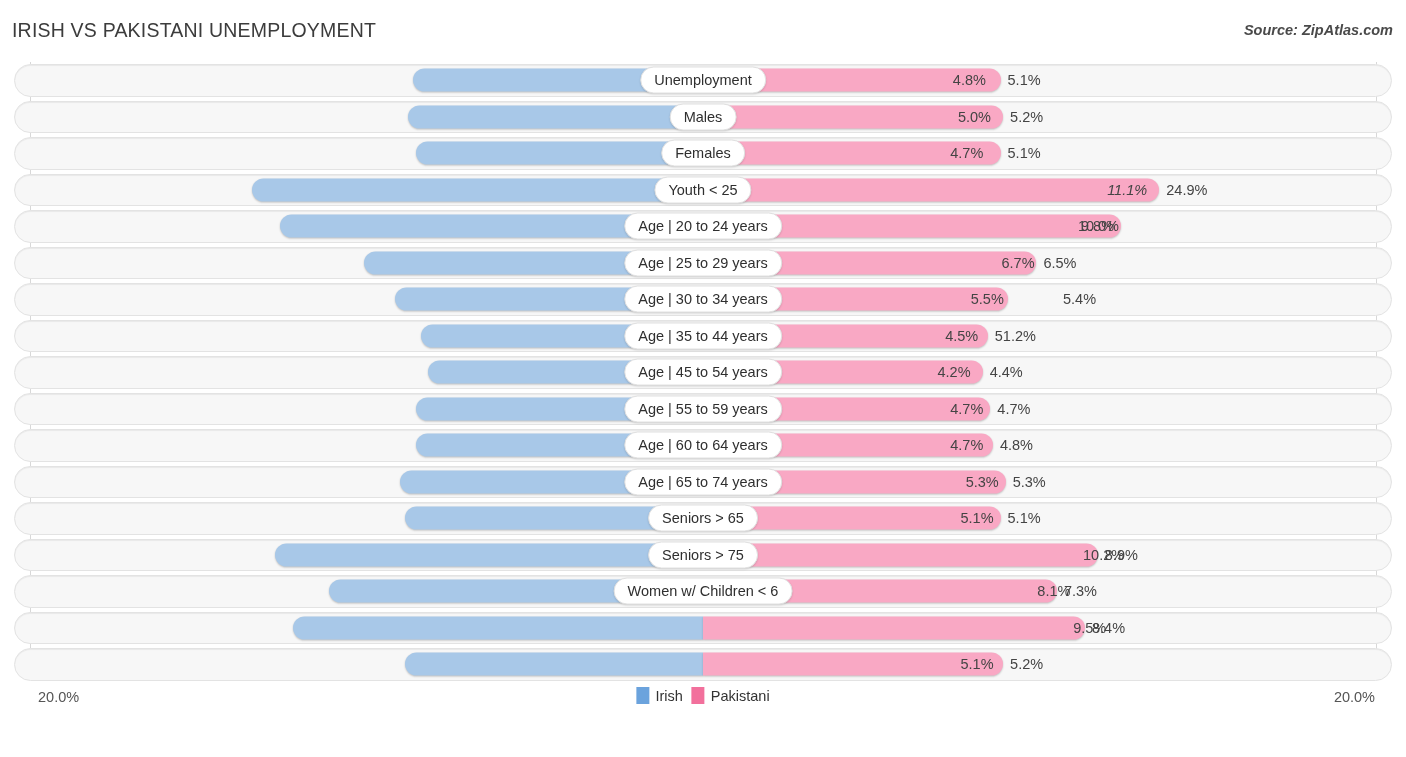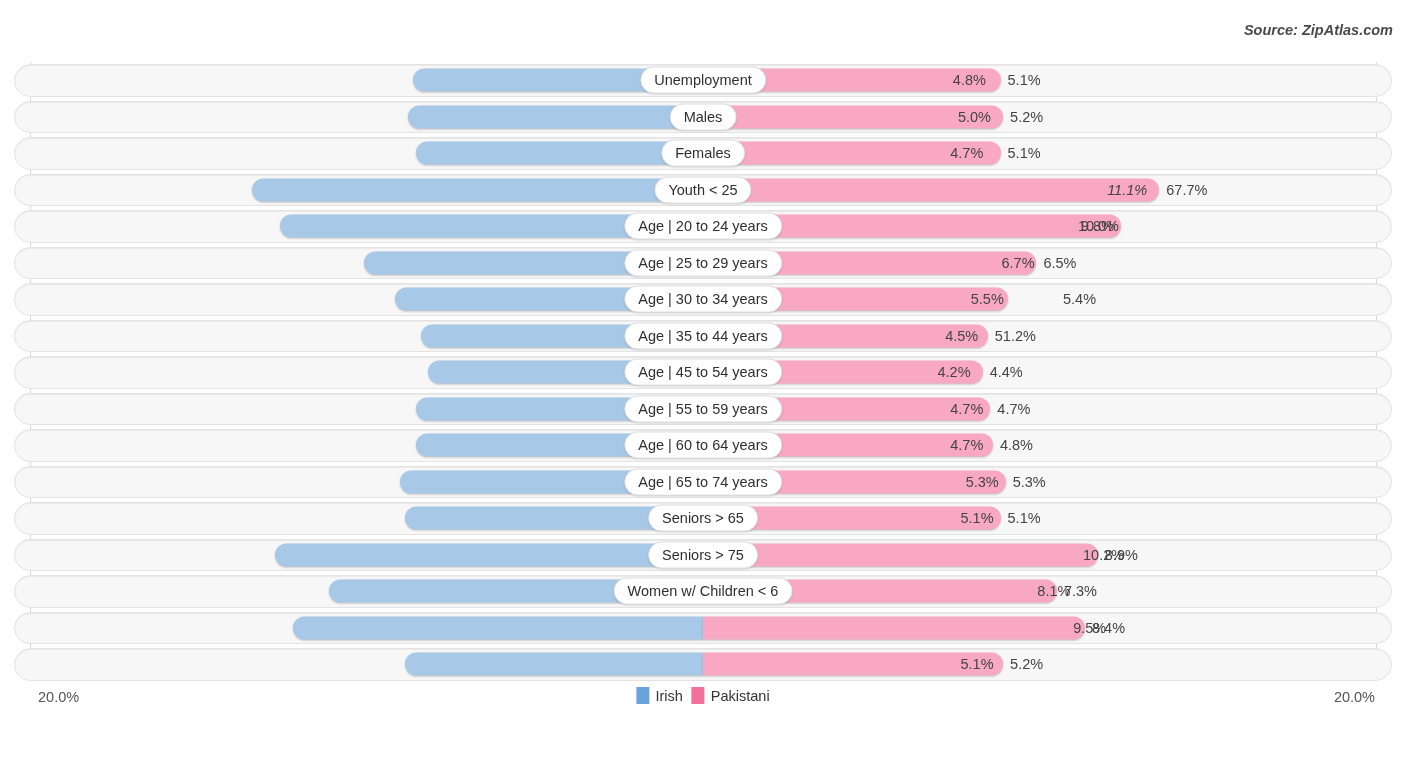--- a/index.html
+++ b/index.html
@@ -114,20 +114,21 @@
   }
   .legend-item { display: flex; align-items: center; gap: 6px; }
   .legend-swatch { width: 13px; height: 17px; display: inline-block; }
   .legend-label { font-size: 14.5px; color: #333; }
 </style>
 </head>
 <body>
 
 <div id="root">
 
+  <div class="chart-title">IRISH VS PAKISTANI UNEMPLOYMENT</div>
   <div class="source-note">Source: ZipAtlas.com</div>
 
   <div class="plot">
     <div class="gridline left"></div>
     <div class="gridline right"></div>
     <div class="rows" id="rows">
         <div class="row">
           <div class="track"></div>
           <div class="bar left" style="width: 289.88px; background: rgb(168, 200, 232);"></div>
           <div class="bar right" style="width: 297.56px; background: rgb(249, 168, 196);"></div>
@@ -149,21 +150,21 @@
           <div class="bar right" style="width: 297.56px; background: rgb(249, 168, 196);"></div>
           <div class="val left" style="right: 422.68px;">4.7%</div>
           <div class="val right" style="left: 1007.56px;">5.1%</div>
           <div class="pill">Females</div>
         </div>
         <div class="row">
           <div class="track"></div>
           <div class="bar left" style="width: 451.16px; background: rgb(168, 200, 232);"></div>
           <div class="bar right" style="width: 456.28px; background: rgb(249, 168, 196);"></div>
           <div class="val left" style="right: 258.84px; font-style: italic;">11.1%</div>
-          <div class="val right" style="left: 1166.28px;">67.7%</div>
+          <div class="val right" style="left: 1166.28px;">24.9%</div>
           <div class="pill">Youth &lt; 25</div>
         </div>
         <div class="row">
           <div class="track"></div>
           <div class="bar left" style="width: 423px; background: rgb(168, 200, 232);"></div>
           <div class="bar right" style="width: 417.88px; background: rgb(249, 168, 196);"></div>
           <div class="val left" style="right: 287px;">10.0%</div>
           <div class="val right" style="left: 1081px;">9.8%</div>
           <div class="pill">Age | 20 to 24 years</div>
         </div>

